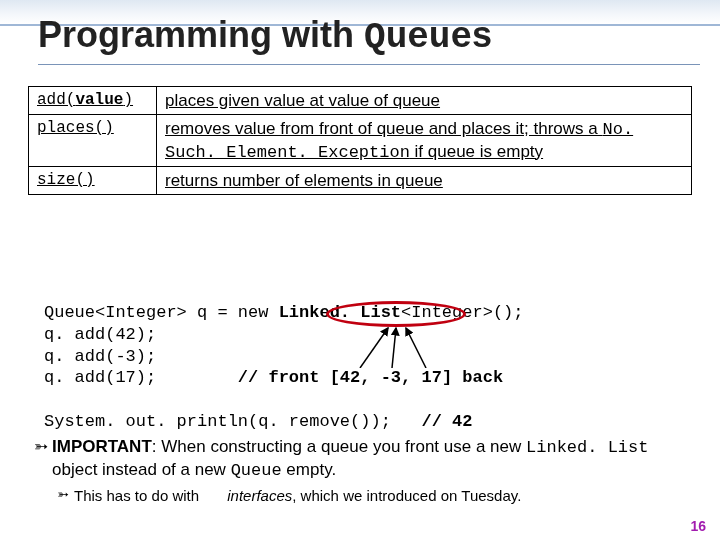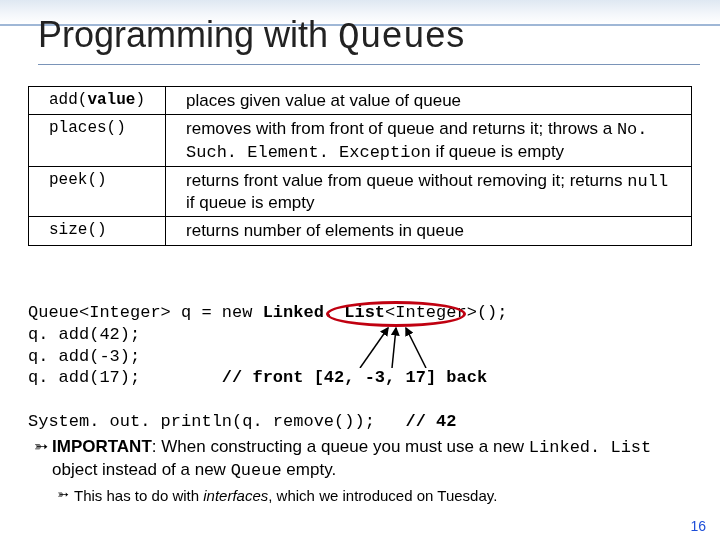--- a/index.html
+++ b/index.html
@@ -17,53 +17,54 @@
     height: 26px;
     background: linear-gradient(to bottom, #dfe8f2 0%, #f4f7fb 60%, #ffffff 100%);
     border-bottom: 2px solid #9fb7d6;
   }
   .title {
     position: absolute;
     top: 14px;
     left: 38px;
     right: 20px;
     font-size: 36px;
-    font-weight: 400;
+    font-weight: 700;
     color: #222;
     font-family: Verdana, sans-serif;
     padding-bottom: 6px;
     border-bottom: 1px solid #7a94b8;
   }
   .title .mono { font-family: "Courier New", monospace; }
   .table {
     position: absolute;
     top: 86px;
     left: 28px;
     width: 664px;
     border-collapse: collapse;
     font-size: 17px;
     line-height: 1.25;
   }
   .table td {
     border: 1.5px solid #000;
-    padding: 3px 20px;
+    padding: 3px 8px;
     vertical-align: top;
+    text-decoration: underline;
   }
   .table td.method {
     font-family: "Courier New", monospace;
     white-space: nowrap;
     width: 128px;
     font-size: 16px;
   }
   .table .bold-arg { font-weight: bold; }
   .table .mono { font-family: "Courier New", monospace; }
   .code-block {
     position: absolute;
     top: 302px;
-    left: 28px;
+    left: 44px;
     font-family: "Courier New", monospace;
     font-size: 17px;
     line-height: 1.28;
     white-space: pre;
   }
   .code-bold { font-weight: bold; }
   .ellipse {
     position: absolute;
     border: 3px solid #c00010;
     border-radius: 50%;
@@ -102,46 +103,43 @@
     margin-top: 4px;
     margin-left: 22px;
     font-size: 15px;
   }
   .sub-item .bullet-glyph { font-size: 14px; }
   .pagenum {
     position: absolute;
     bottom: 6px;
     right: 14px;
     font-size: 14px;
-    color: #1d4ed8;
+    color: #a21caf;
+    font-weight: bold;
   }
-  em.ital { font-style: italic; }
+  em.ital { font-style: italic; margin-left: 24px; }
 </style>
 </head>
 <body>
 
 <div class="top-band"></div>
 
 <h1 class="title">
   <span>Programming with </span><span class="mono">Queue</span><span>s</span>
 </h1>
 
 <table class="table">
   <tbody>
     <tr>
       <td class="method"><span>add(</span><span class="bold-arg">value</span><span>)</span></td>
       <td><span>places given value at value of queue</span></td>
     </tr>
     <tr>
       <td class="method"><span>places()</span></td>
-      <td><span>removes with from front of queue and returns it; throws a </span><span class="mono">No. Such. Element. Exception</span><span> if queue is empty</span></td>
-    </tr>
-    <tr>
-      <td class="method"><span>peek()</span></td>
-      <td><span>returns front value from queue without removing it; returns </span><span class="mono">null</span><span> if queue is empty</span></td>
+      <td><span>removes value from front of queue and places it; throws a </span><span class="mono">No. Such. Element. Exception</span><span> if queue is empty</span></td>
     </tr>
     <tr>
       <td class="method"><span>size()</span></td>
       <td><span>returns number of elements in queue</span></td>
     </tr>
   </tbody>
 </table>
 
 <div class="code-block"><span>Queue&lt;Integer&gt; q = new </span><span class="code-bold">Linked. List</span><span>&lt;Integer&gt;();</span>
 <span>q. add(42);</span>
@@ -160,21 +158,21 @@
   </defs>
   <line x1="20" y1="42" x2="48" y2="2" stroke="#000" stroke-width="1.5" marker-end="url(#ah)"></line>
   <line x1="52" y1="42" x2="56" y2="2" stroke="#000" stroke-width="1.5" marker-end="url(#ah)"></line>
   <line x1="86" y1="42" x2="66" y2="2" stroke="#000" stroke-width="1.5" marker-end="url(#ah)"></line>
 </svg>
 
 <div class="note-block">
   <div class="bullet-row">
     <span class="bullet-glyph">➳</span>
     <div>
-      <b>IMPORTANT</b><span>: When constructing a queue you must use a new </span><span class="mono">Linked. List</span><span> object instead of a new </span><span class="mono">Queue</span><span> empty.</span>
+      <b>IMPORTANT</b><span>: When constructing a queue you front use a new </span><span class="mono">Linked. List</span><span> object instead of a new </span><span class="mono">Queue</span><span> empty.</span>
     </div>
   </div>
   <div class="sub-item bullet-row">
     <span class="bullet-glyph">➳</span>
     <div>
       <span>This has to do with </span><em class="ital">interfaces</em><span>, which we introduced on Tuesday.</span>
     </div>
   </div>
 </div>
 

